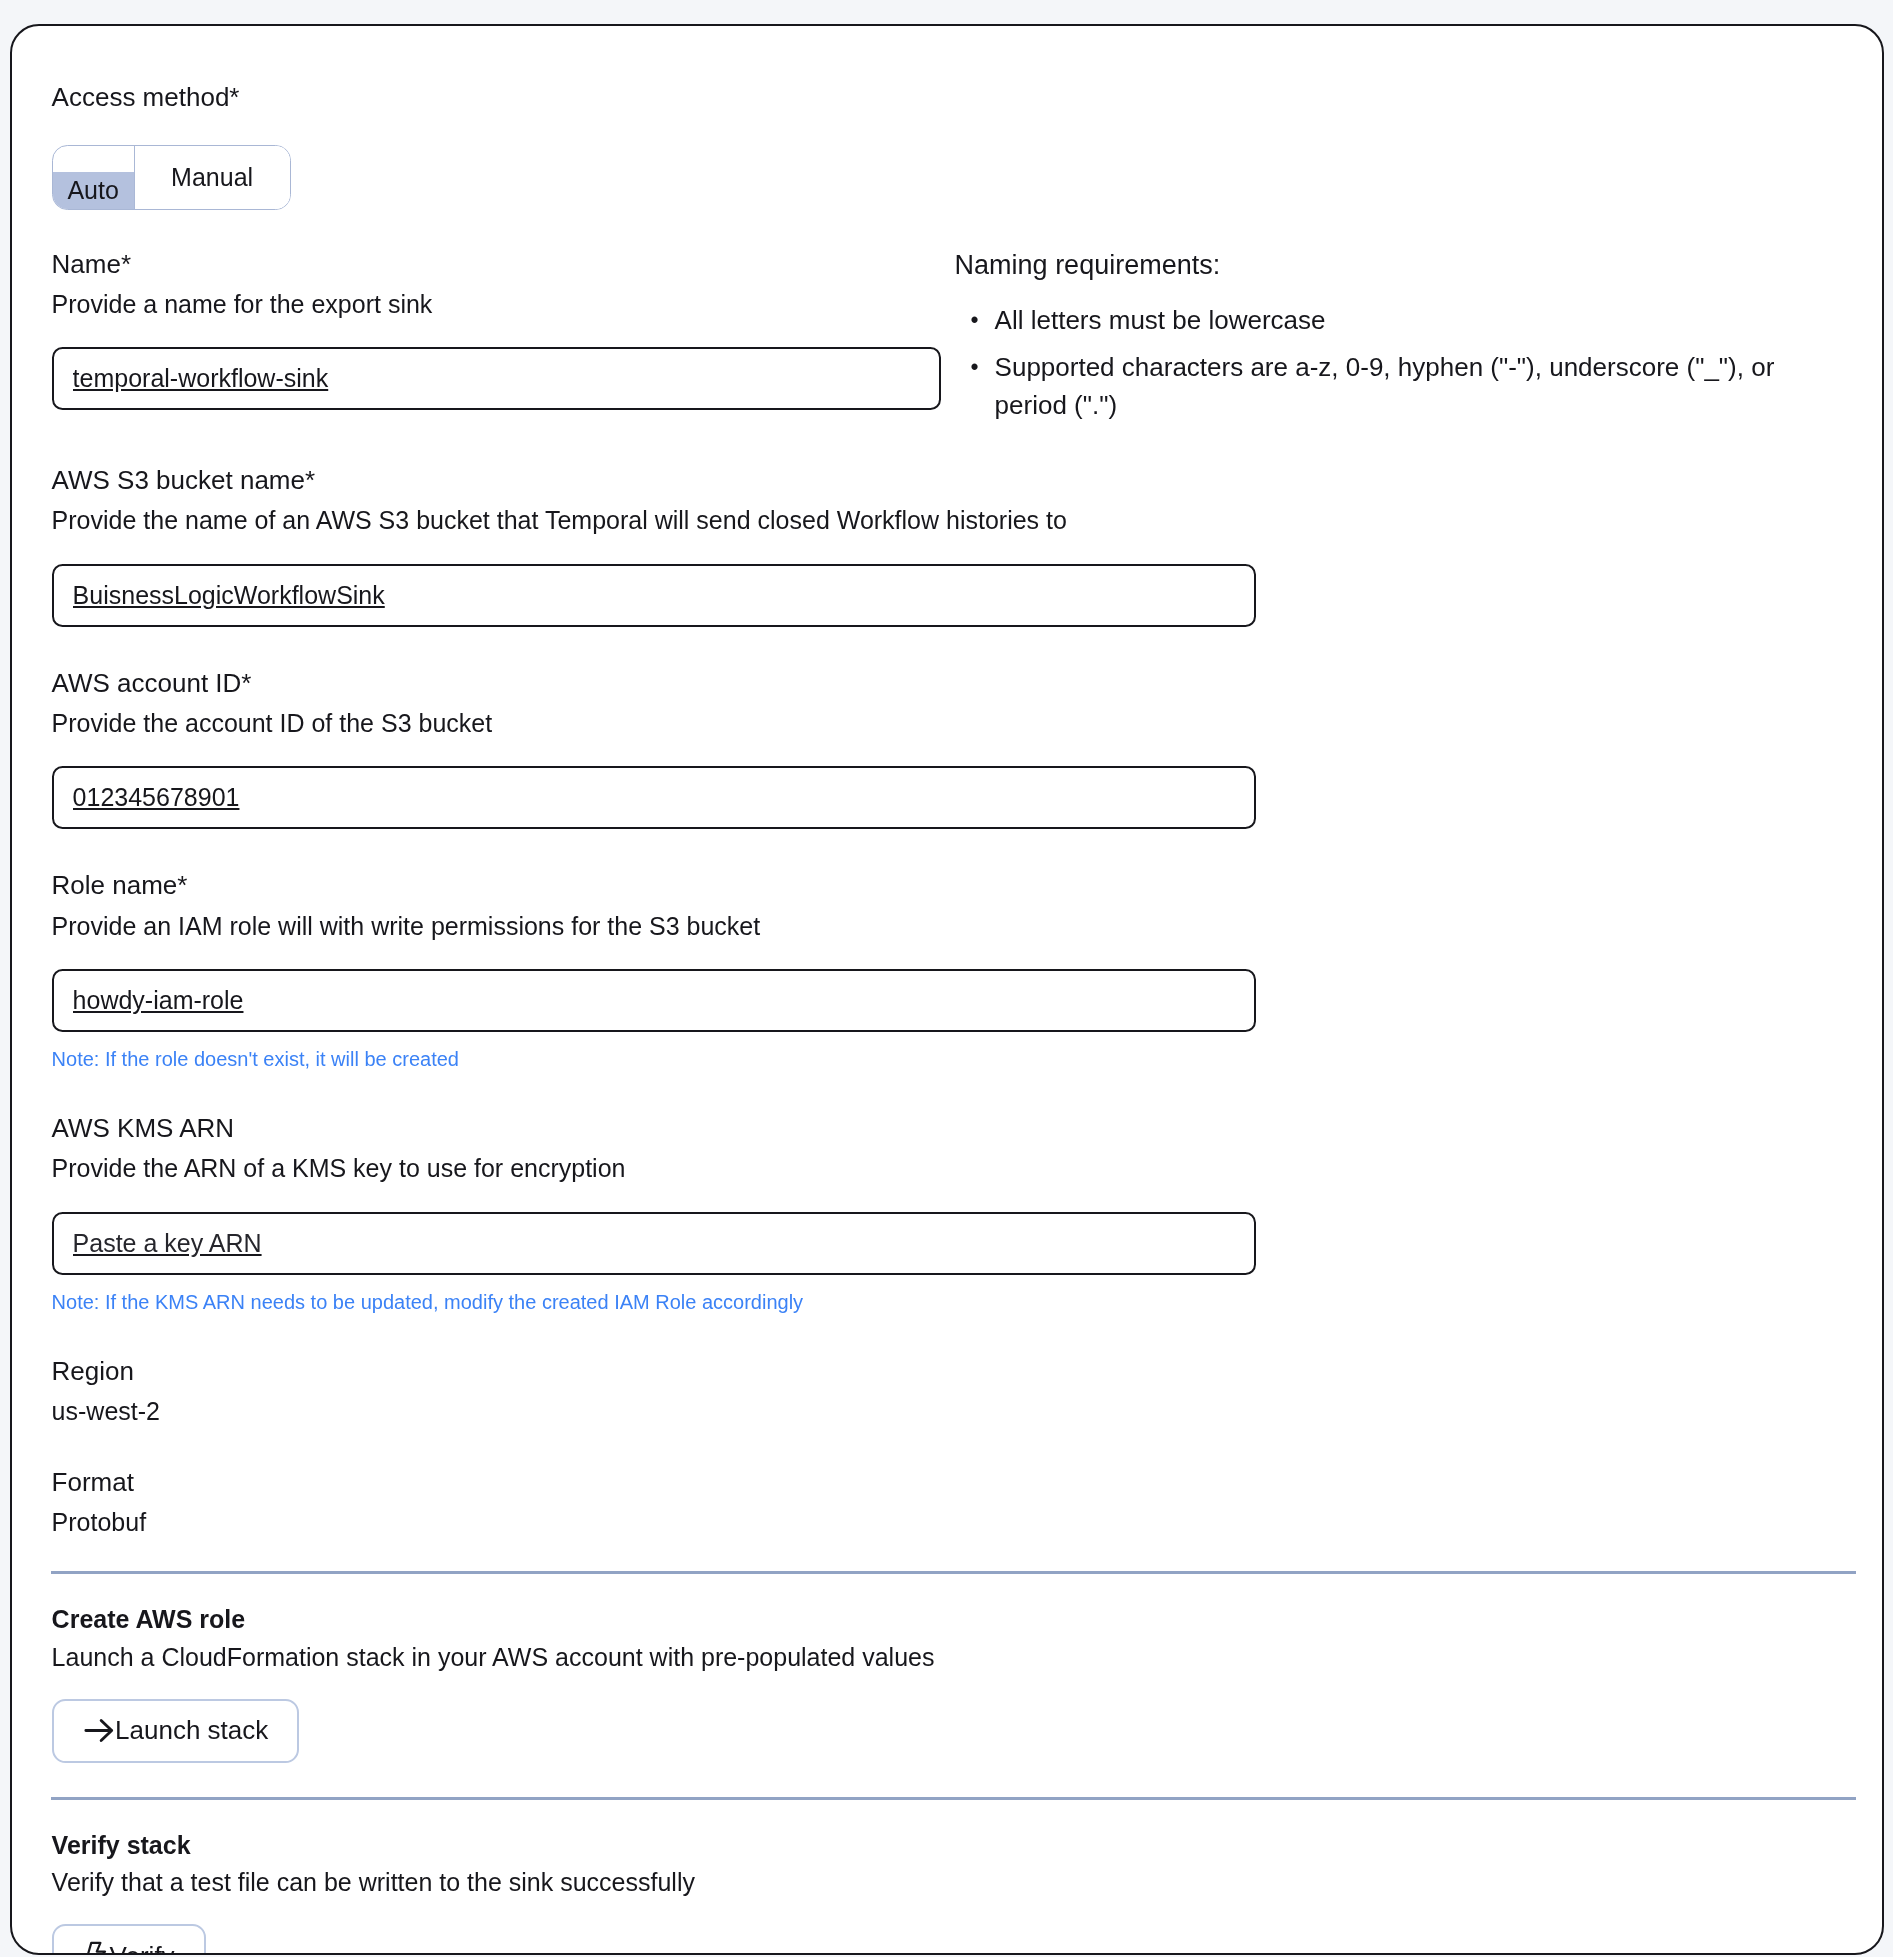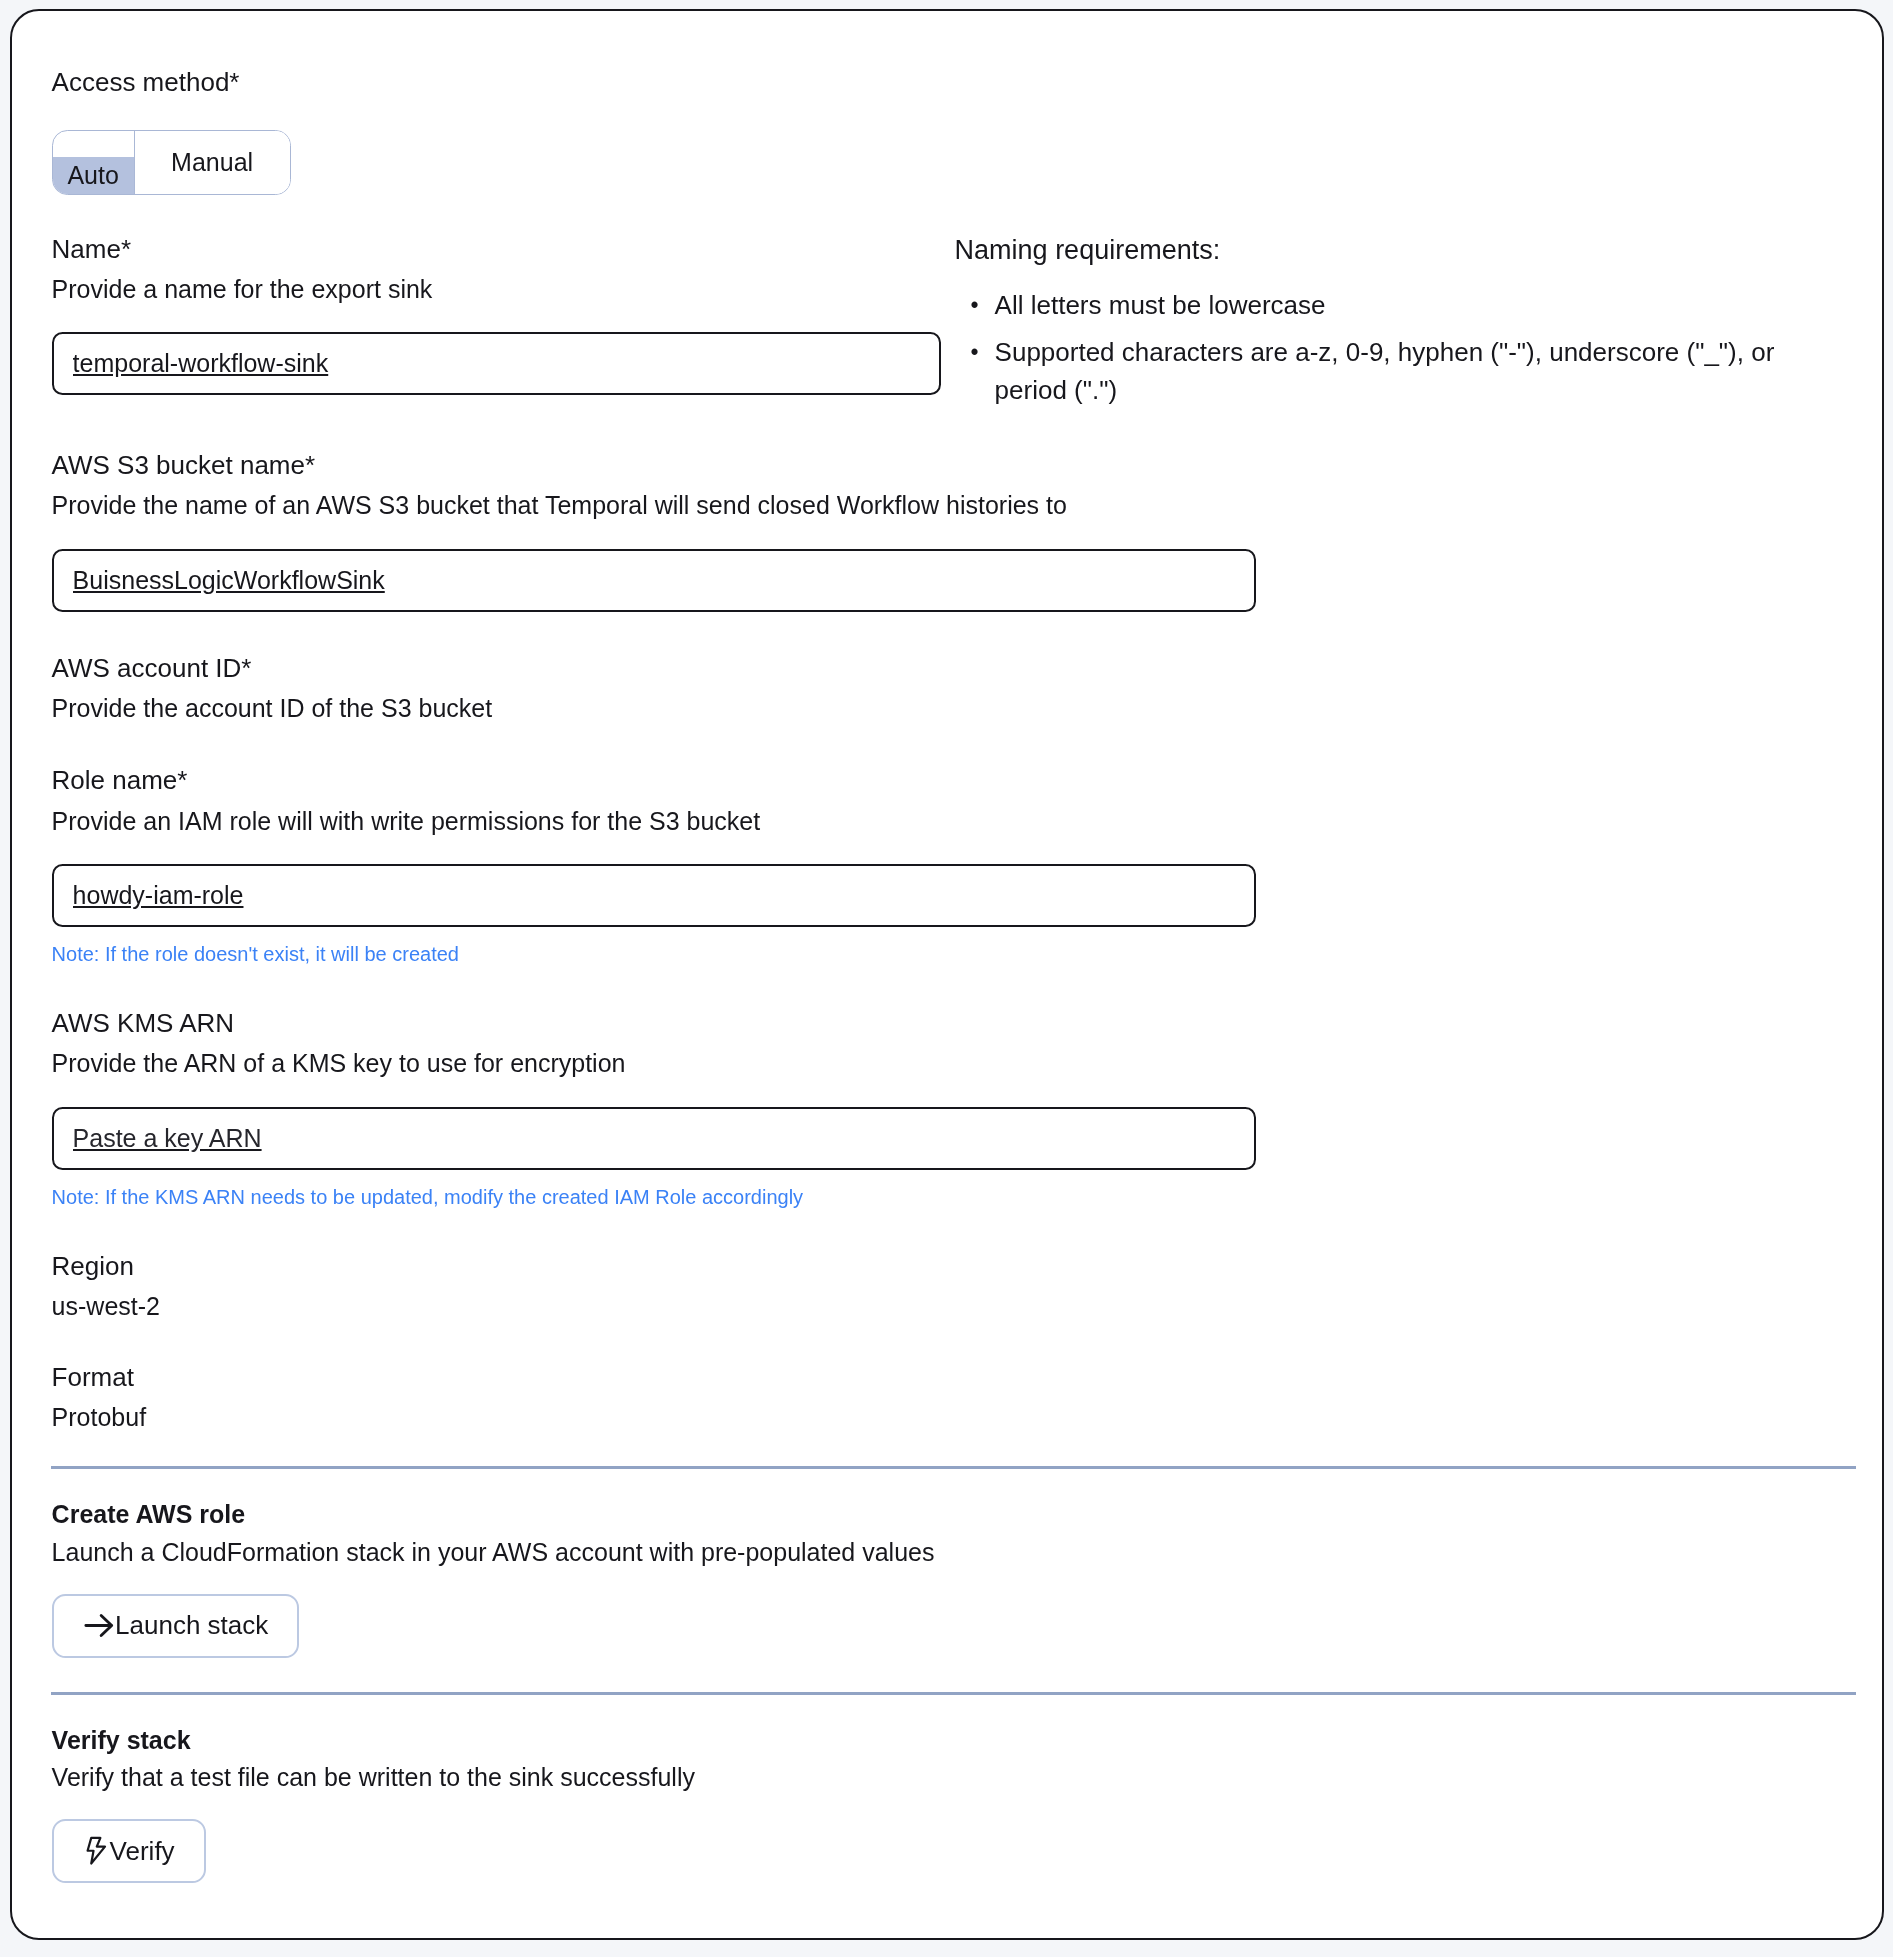--- a/index.html
+++ b/index.html
@@ -5,21 +5,21 @@
   * { box-sizing: border-box; margin: 0; padding: 0; }
   html,body { width: 1894px; height: 1958px; }
   body {
     background: #f4f6f9;
     font-family: "Liberation Sans", sans-serif;
     color: #17171c;
     position: relative;
   }
   .card {
     position: absolute;
-    left: 9.6px; top: 9px;
+    left: 9.6px; top: 24px;
     width: 1874px; height: 1931px;
     background: #ffffff;
     border: 2.9px solid #17171c;
     border-radius: 29px;
     padding: 55px 38px 38px 40px;
     overflow: hidden;
   }
   .field-label { font-size: 26px; line-height: 1.25; }
   .field-desc  { font-size: 25px; line-height: 1.3; margin-top: 7.6px; }
   .text-input {
@@ -128,20 +128,21 @@
 
   <div class="section-gap">
     <div class="field-label">AWS S3 bucket name*</div>
     <div class="field-desc">Provide the name of an AWS S3 bucket that Temporal will send closed Workflow histories to</div>
     <input type="text" class="text-input" value="BuisnessLogicWorkflowSink" style="">
   </div>
 
   <div class="section-gap">
     <div class="field-label">AWS account ID*</div>
     <div class="field-desc">Provide the account ID of the S3 bucket</div>
+    <input type="text" class="text-input" value="012345678901" style="">
   </div>
 
   <div class="section-gap">
     <div class="field-label">Role name*</div>
     <div class="field-desc">Provide an IAM role will with write permissions for the S3 bucket</div>
     <input type="text" class="text-input" value="howdy-iam-role" style="">
     <div class="note">Note: If the role doesn't exist, it will be created</div>
   </div>
 
   <div class="section-gap">

